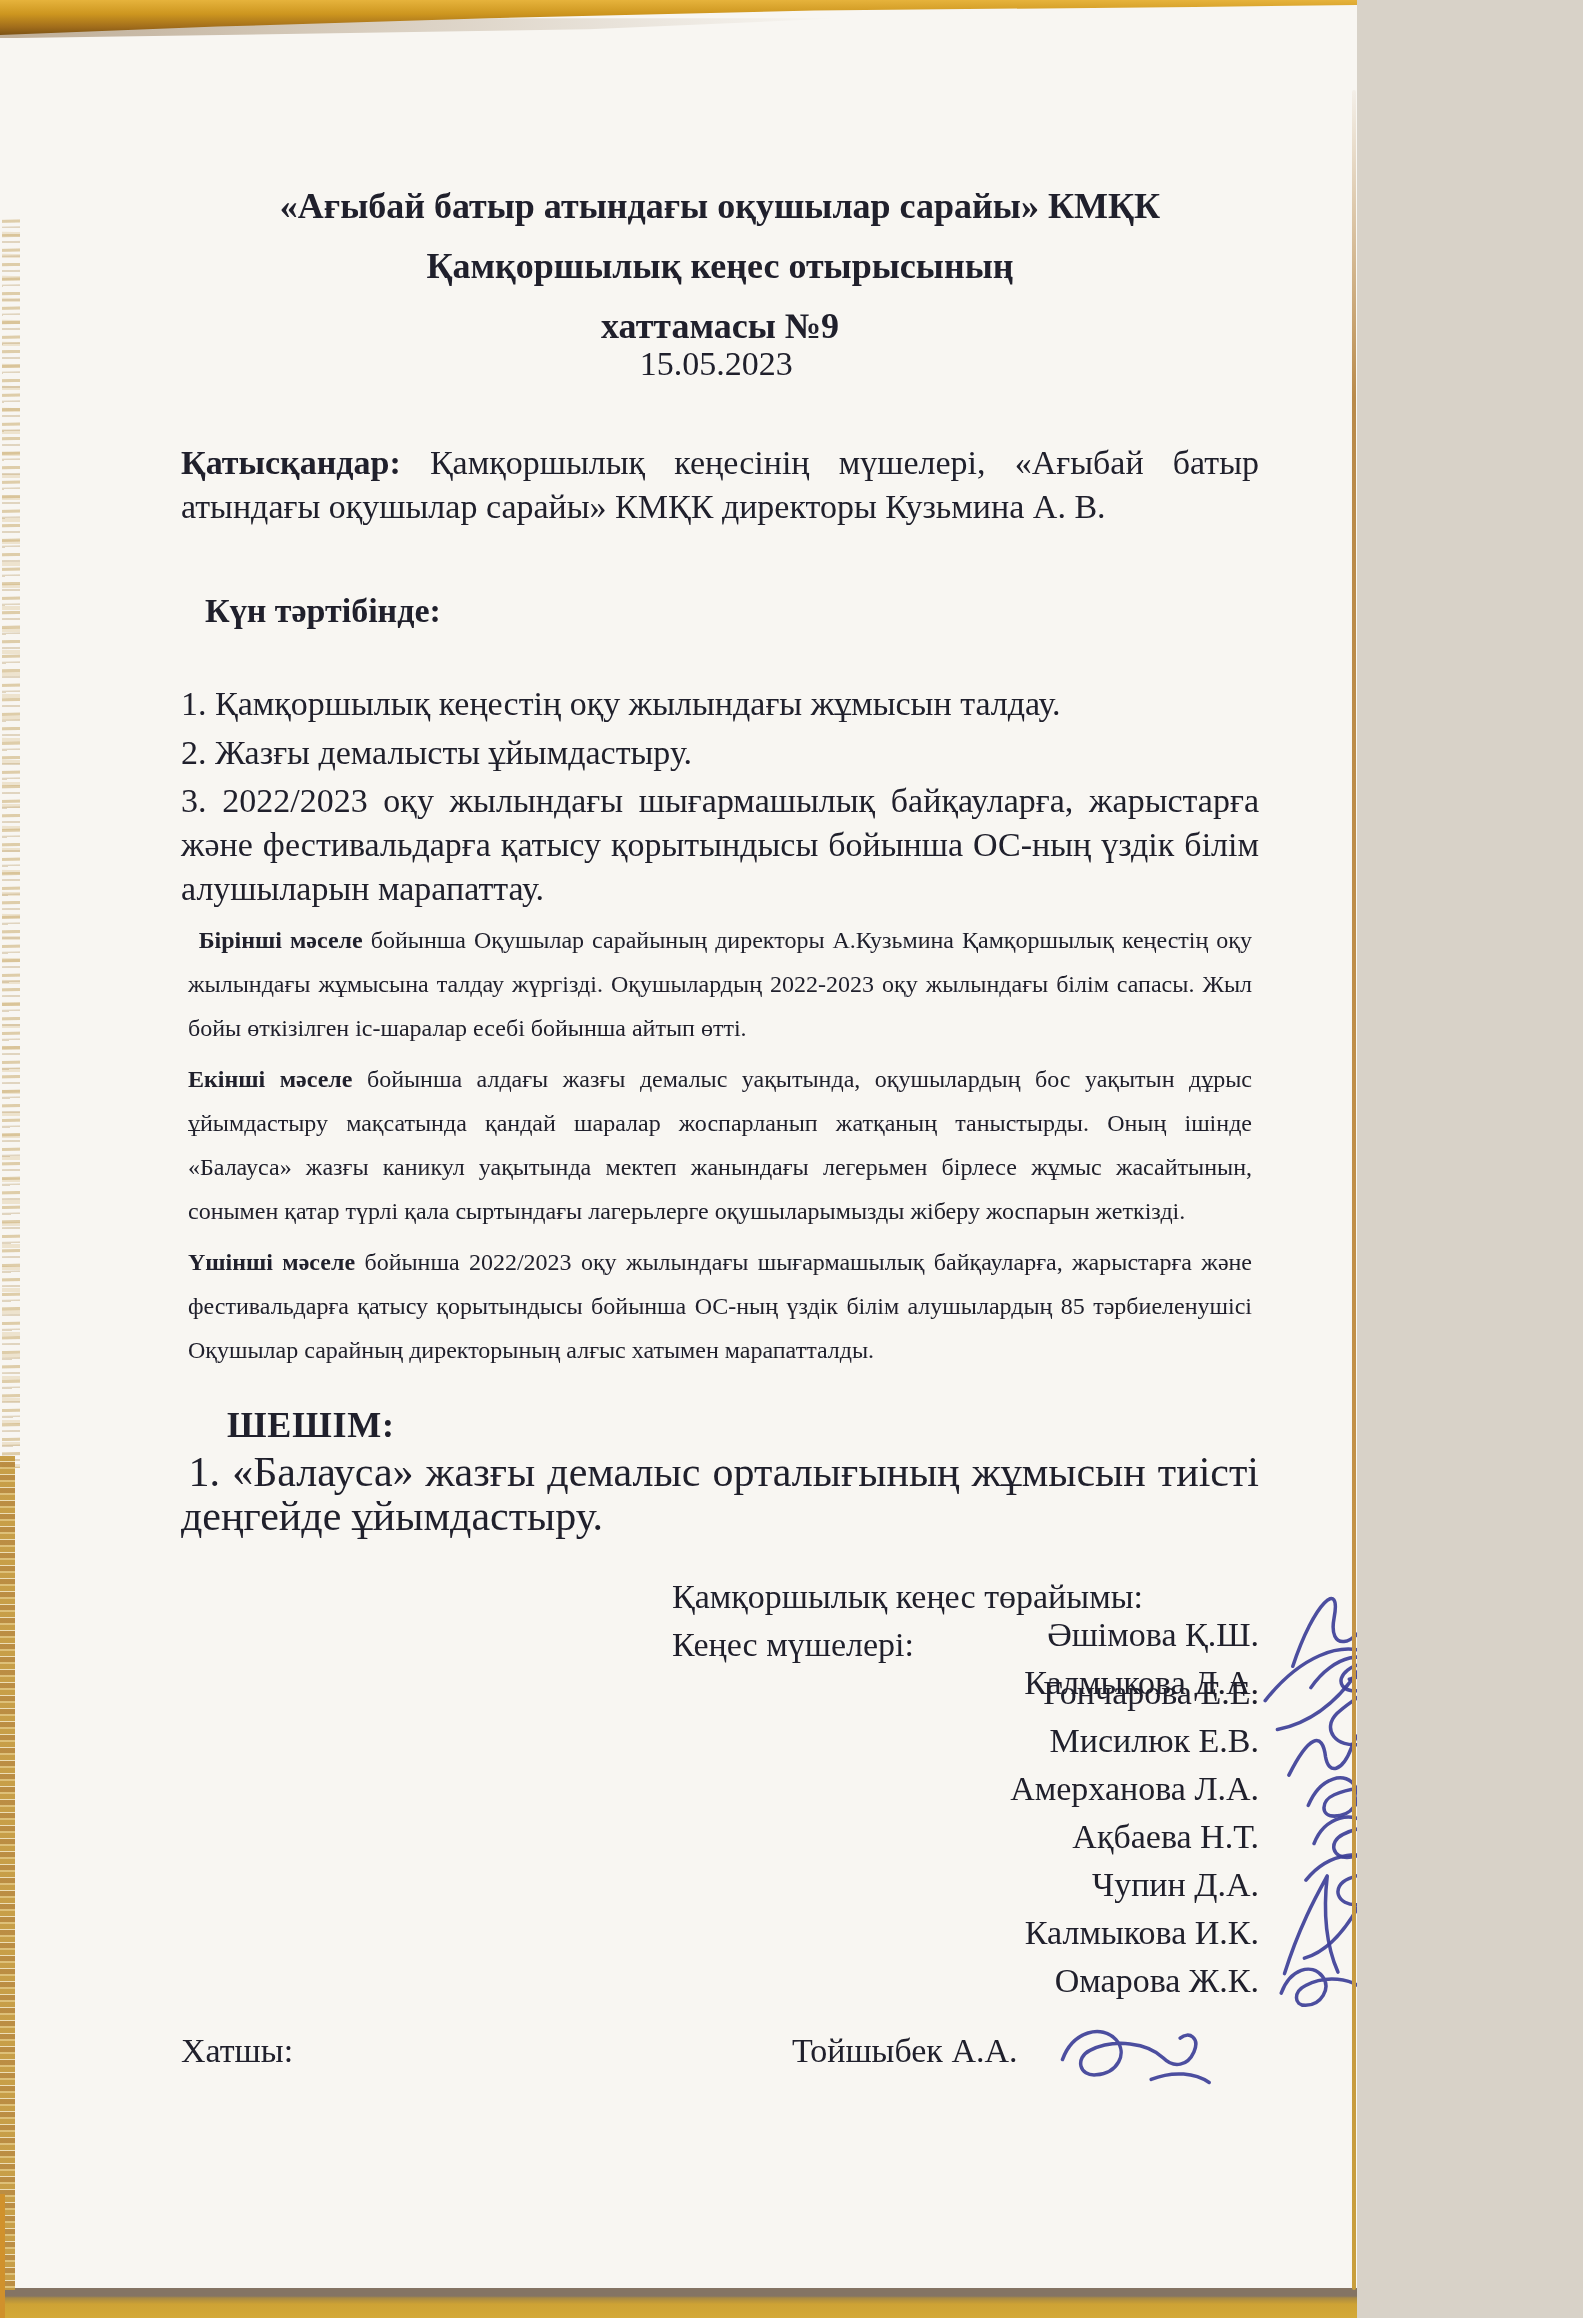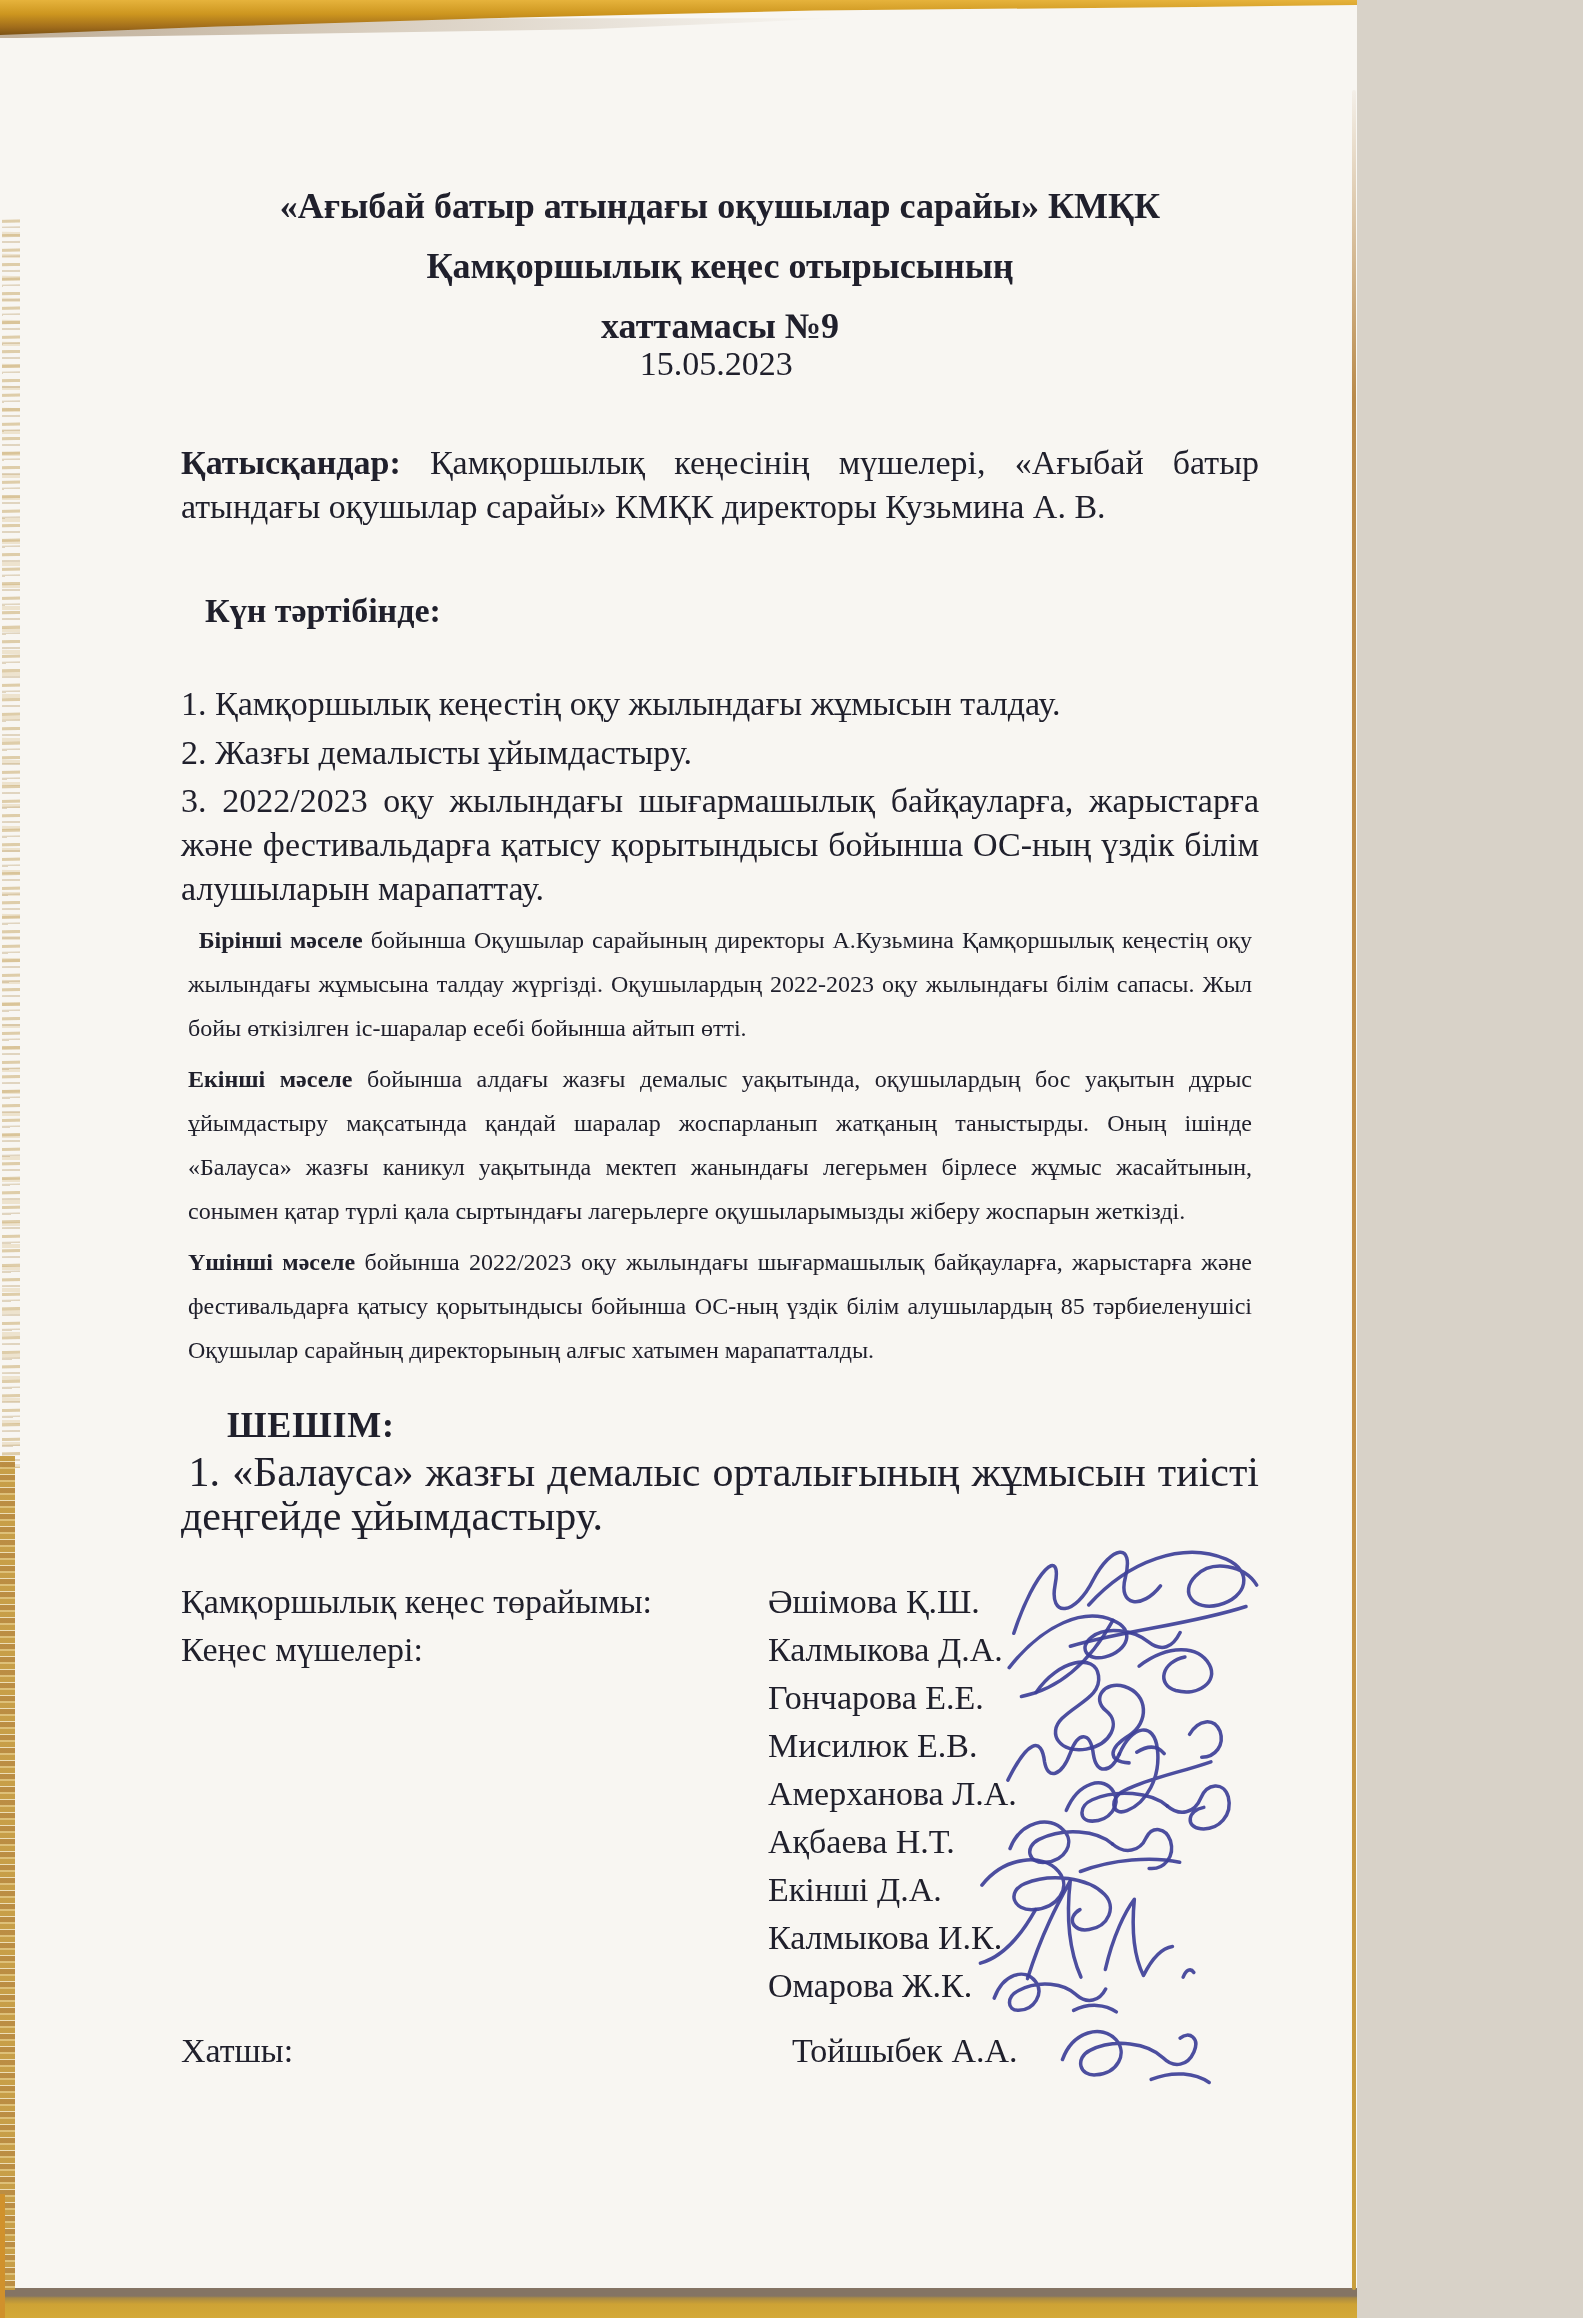--- a/index.html
+++ b/index.html
@@ -61,21 +61,21 @@
   .agenda-heading{margin-top:60px;font-size:34px;line-height:44px;font-weight:bold;margin-left:24px;}
   .agenda{margin-top:49px;font-size:34px;line-height:44px;}
   .agenda p{margin:0 0 4.6px 0;text-align:justify;}
   .issue{margin:7px;font-size:24px;line-height:44px;text-align:justify;}
   .issue-first{text-indent:10.7px;}
   .decision-heading{margin:31px 0 0 46px;font-size:36px;line-height:44px;font-weight:bold;letter-spacing:0.8px;}
   .decision{margin-top:3.1px;font-size:42px;line-height:44px;text-align:justify;}
   .decision p{margin:0;text-indent:7.6px;}
   
   .signoff{margin-top:40px;font-size:34px;}
-  .sign-row{display:flex;align-items:center;height:48px;position:relative;}
+  .sign-row{display:flex;align-items:flex-end;height:48px;position:relative;flex-direction:column;}
   .sign-label{width:587px;flex:none;}
   .sign-name{position:relative;white-space:nowrap;}
   .sig{position:absolute;pointer-events:none;}
   .sig path{fill:none;stroke:#3d3f98;stroke-width:4.6;stroke-linecap:round;stroke-linejoin:round;opacity:.92;}
   .secretary-row{margin-top:22px;display:flex;align-items:baseline;position:relative;gap:24px;}
 </style>
 </head>
 <body>
 
 <div class="page">
@@ -177,21 +177,21 @@
           <svg class="sig" style="left:222px;top:-31px;" width="199" height="107" viewBox="0 0 260 140">
             <path d="M26 74 C40 38 78 30 96 50 C112 66 98 90 72 92 C50 94 44 72 64 62 C96 46 140 50 160 68"></path>
             <path d="M160 68 C176 82 196 78 204 60 C212 44 230 46 236 64 C242 84 228 102 208 100"></path>
             <path d="M118 104 C160 88 212 84 248 92"></path>
           </svg>
         </div>
       </div>
 
       <div class="sign-row">
         <div class="sign-label"></div>
-        <div class="sign-name"><span>Екінші Д.А.</span>
+        <div class="sign-name"><span>Чупин Д.А.</span>
           <svg class="sig" style="left:191px;top:-35px;" width="199" height="138" viewBox="0 0 260 180">
             <path d="M30 64 C60 26 110 22 130 46 C148 68 128 94 98 96 C70 98 62 72 86 62 C120 48 168 54 190 76 C206 92 196 118 170 122 C148 126 140 106 158 96"></path>
             <path d="M100 96 C80 132 56 158 28 166"></path>
           </svg>
         </div>
       </div>
 
       <div class="sign-row">
         <div class="sign-label"></div>
         <div class="sign-name"><span>Калмыкова И.К.</span>

